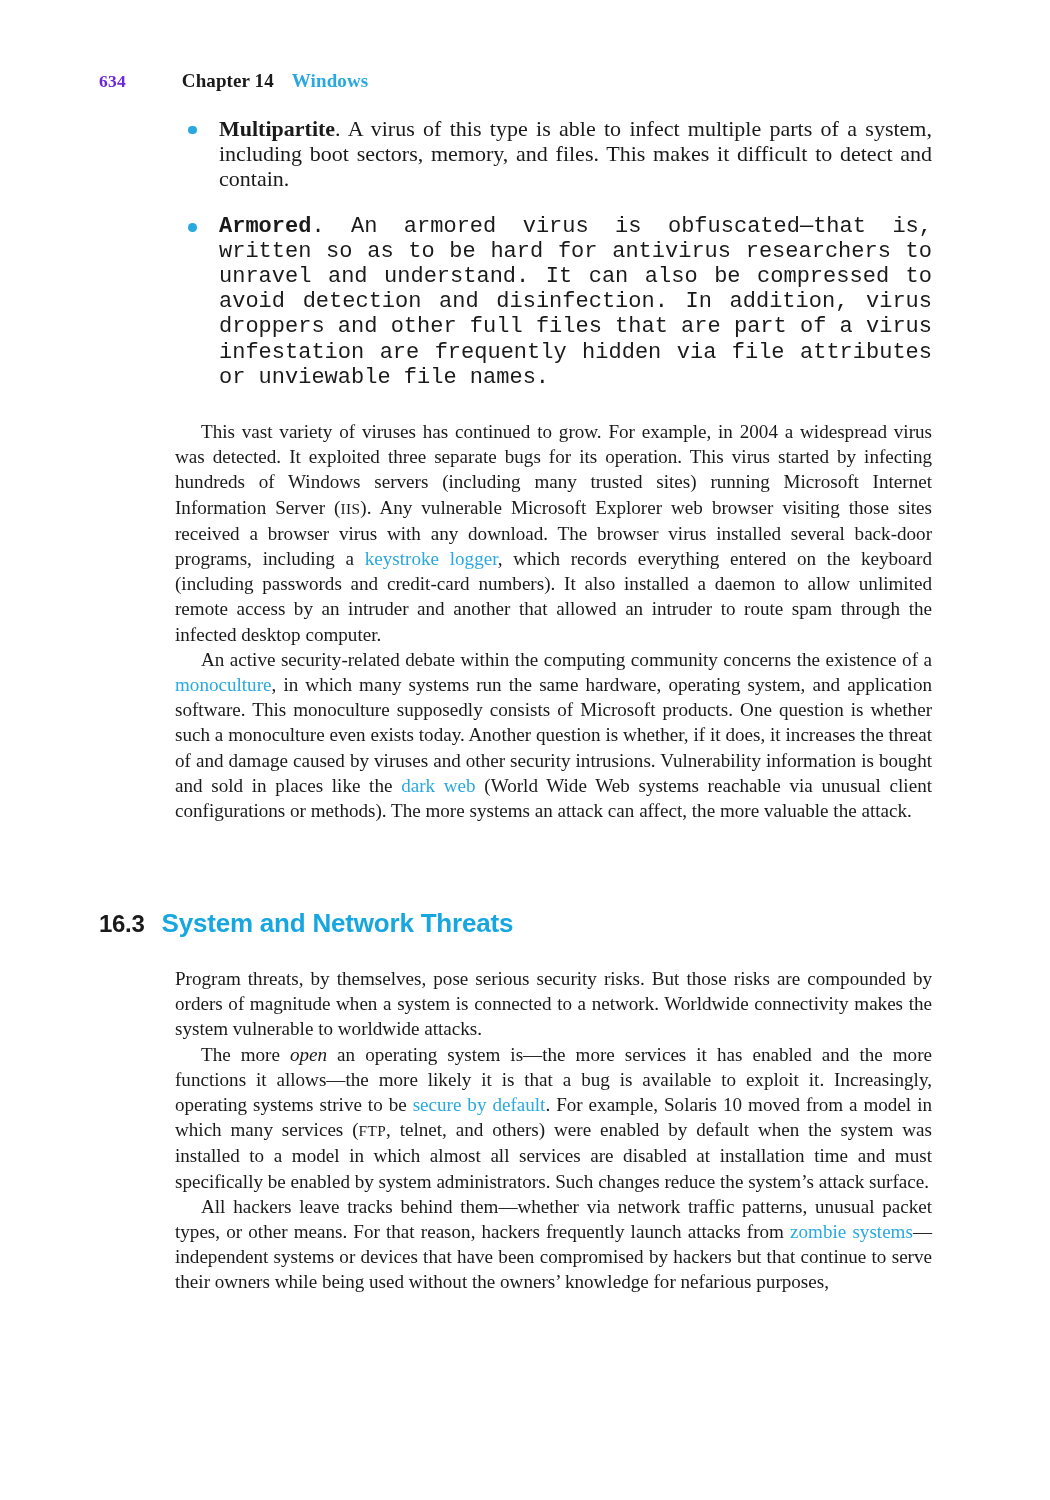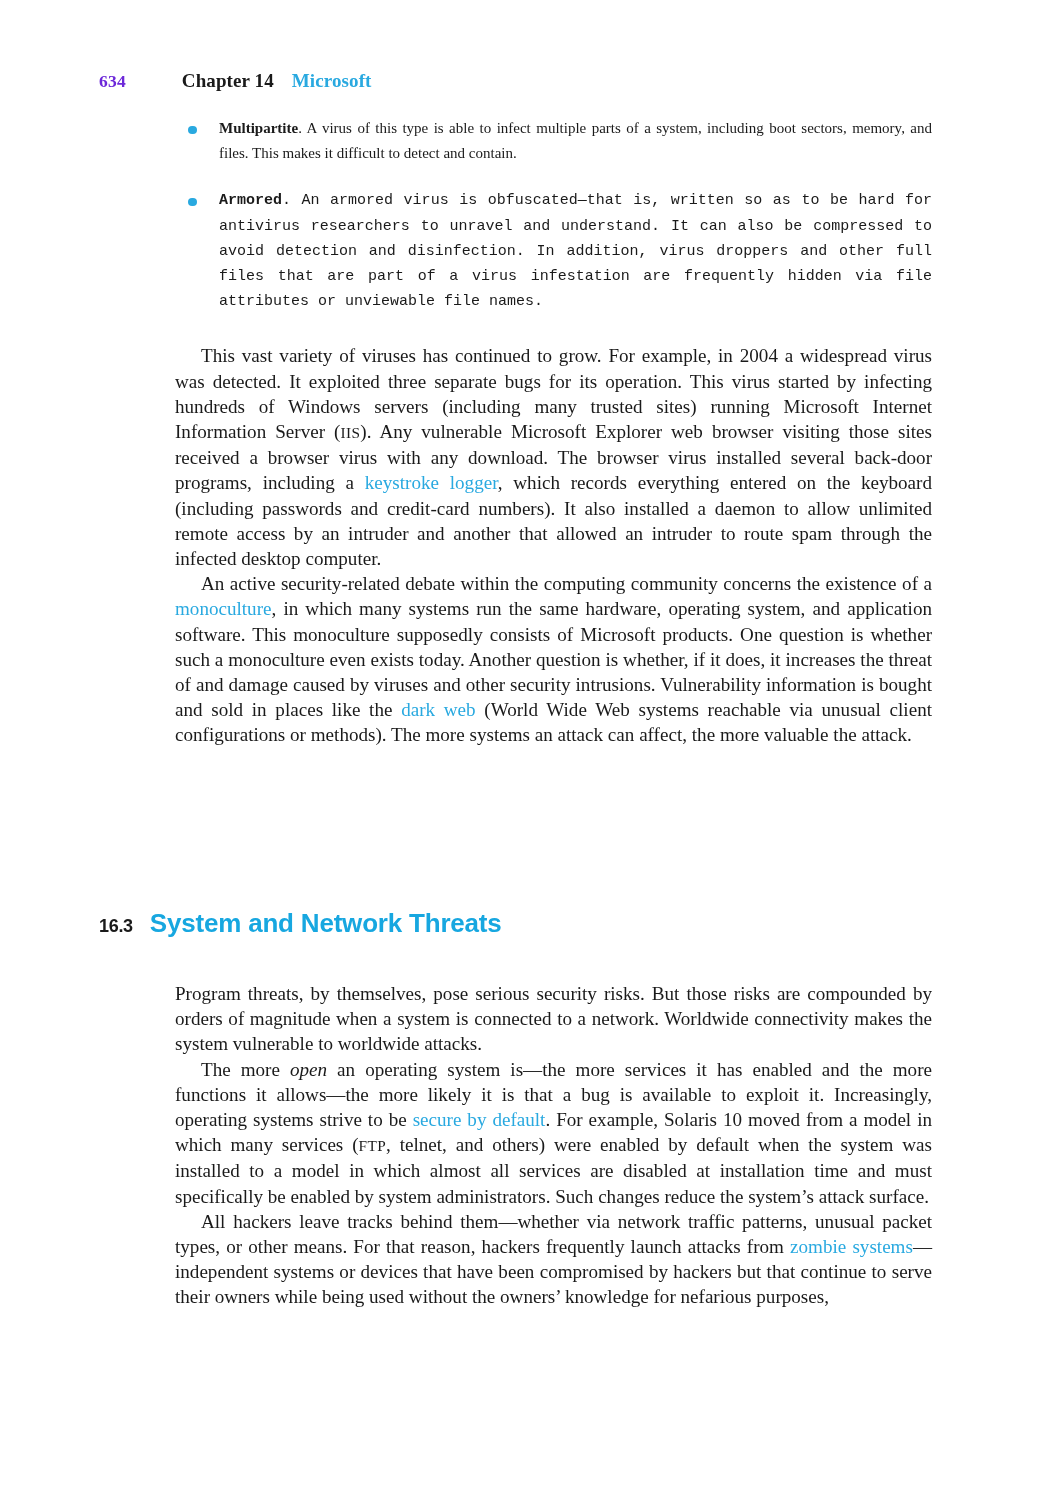--- a/index.html
+++ b/index.html
@@ -74,21 +74,21 @@
   
   ul.bullets {
     margin: 0;
     padding: 0;
     list-style: none;
   }
   ul.bullets li {
     position: relative;
     padding-left: 44px;
     margin-bottom: 22px;
-    font-size: 15px;
+    font-size: 22px;
     line-height: 25.2px;
     text-align: justify;
     color: #1a1a1a;
   }
   ul.bullets li:last-child { margin-bottom: 8px; font-family: Liberation Mono, monospace; }
   ul.bullets li .dot {
     position: absolute;
     left: 13px;
     top: 9.5px;
     width: 8.5px;
@@ -113,43 +113,43 @@
   .section-head {
     position: absolute;
     left: 99px;
     top: 908px;
     display: flex;
     align-items: baseline;
     font-family: "Liberation Sans", "DejaVu Sans", sans-serif;
   }
   .section-head .num {
     font-weight: bold;
-    font-size: 18px;
+    font-size: 24px;
     color: #1a1a1a;
     letter-spacing: -0.3px;
   }
   .section-head .title {
     margin-left: 17px;
     font-weight: bold;
     font-size: 26px;
     color: #17a7e0;
     letter-spacing: -0.2px;
   }
 
-  .block-top { position: absolute; left: 175px; width: 757px; margin-top: 15px; }
+  .block-top { position: absolute; left: 175px; width: 757px; }
 </style>
 </head>
 <body>
 
 <div class="page">
 
   <div class="runhead">
     <span class="folio">634</span>
     <span class="chap">Chapter 14</span>
-    <span class="chap-title">Microsoft</span>
+    <span class="chap-title">Windows</span>
   </div>
 
   <div class="col">
 
     <ul class="bullets">
       <li>
         <span class="dot"></span>
         <span class="term">Multipartite</span><span>. A virus of this type is able to infect multiple parts of a system, including boot sectors, memory, and files. This makes it difficult to detect and contain.</span>
       </li>
       <li>

